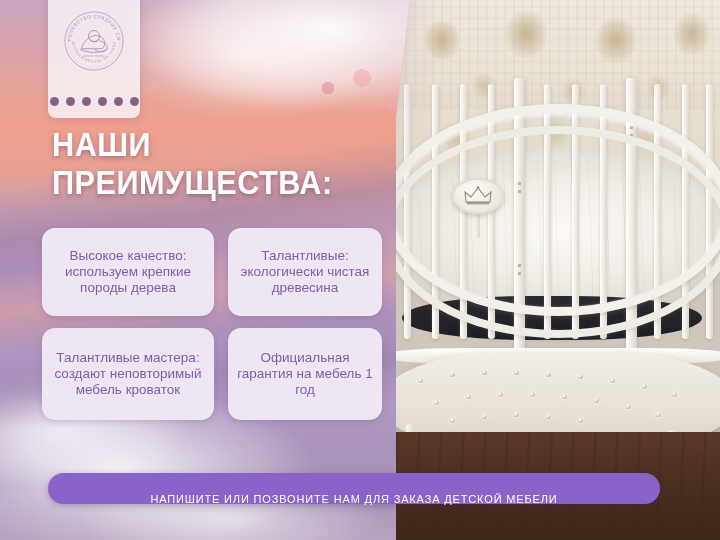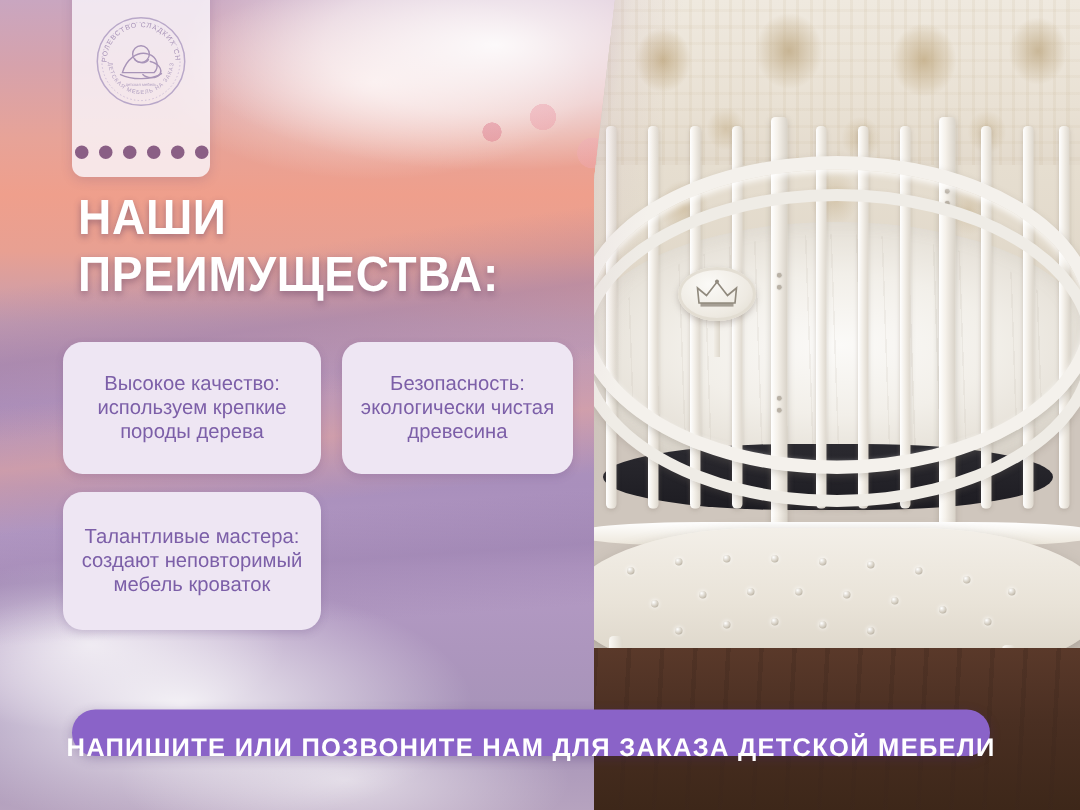--- a/index.html
+++ b/index.html
@@ -247,22 +247,22 @@
   
   .banner{
     position:absolute; left:48px; top:473px; width:612px; height:31px;
     background:#8a63c8;
     border-radius:16px;
     box-shadow:0 2px 7px rgba(70,40,110,.30);
     display:flex; align-items:center; justify-content:center;
   }
   .banner-text{
     color:#ffffff;
-    font-size:17px;
-    font-weight:bold;
+    font-size:11px;
+    font-weight:normal;
     letter-spacing:.85px;
     white-space:nowrap;
     margin-top:20px;
   }
 
   
   .avito{
     position:absolute; right:10px; bottom:5px;
     display:flex; align-items:center; gap:4px;
     opacity:.92;
@@ -399,27 +399,30 @@
     <span>НАШИ</span>
     <span class="l2">ПРЕИМУЩЕСТВА:</span>
   </div>
 
   <div class="cards">
     <div class="card-row">
       <div class="card w1">
         <span>Высокое качество: используем крепкие породы дерева</span>
       </div>
       <div class="card w2">
-        <span>Безопасность: экологически чистая древесина</span>
+        <span>Талантливые: экологически чистая древесина</span>
       </div>
     </div>
     <div class="card-row">
       <div class="card w1 h2">
         <span>Талантливые мастера: создают неповторимый мебель кроваток</span>
       </div>
+      <div class="card w2 h2">
+        <span>Официальная гарантия на мебель 1 год</span>
+      </div>
     </div>
   </div>
 
   <div class="banner">
     <span class="banner-text">НАПИШИТЕ ИЛИ ПОЗВОНИТЕ НАМ ДЛЯ ЗАКАЗА ДЕТСКОЙ МЕБЕЛИ</span>
   </div>
 
 
 </div>
 

